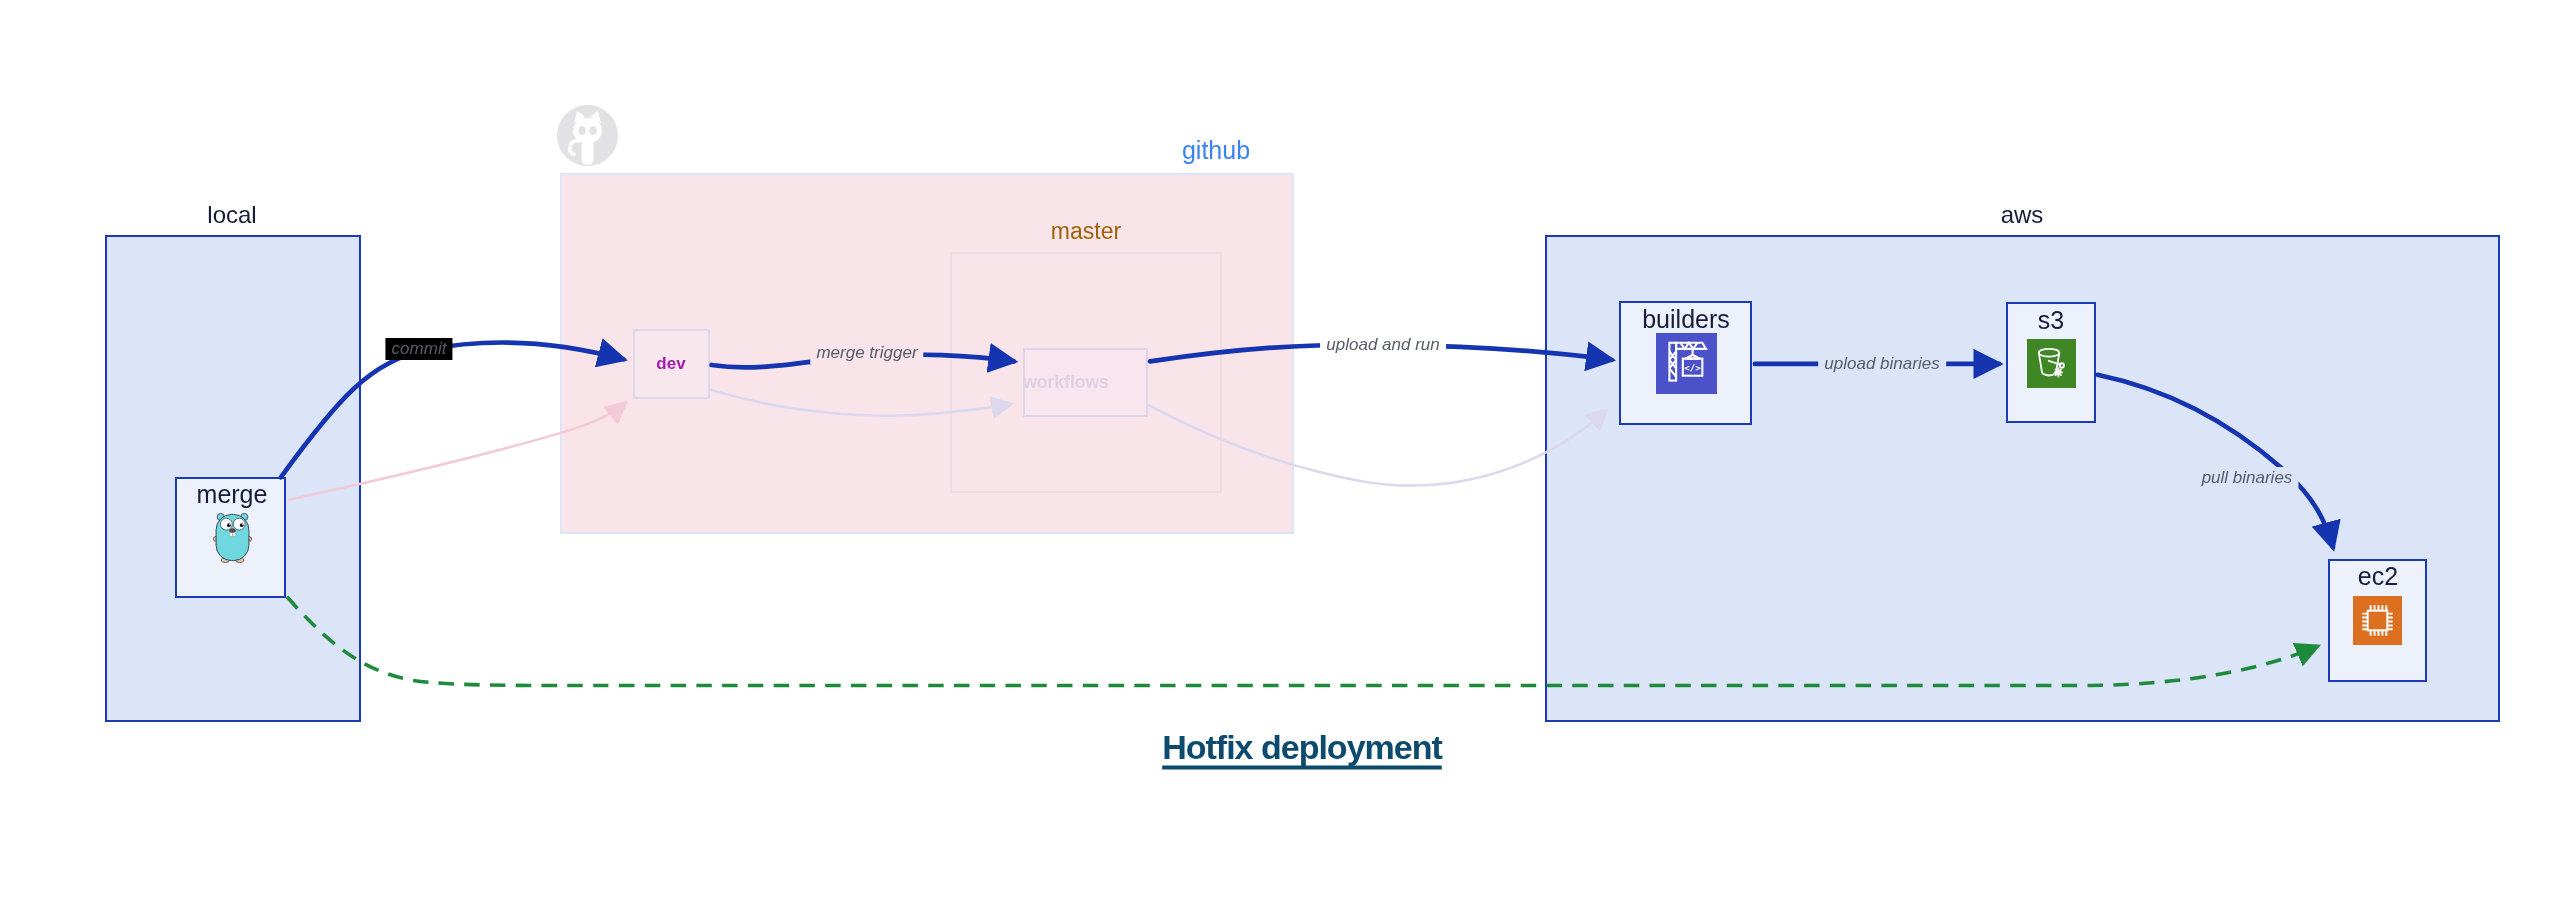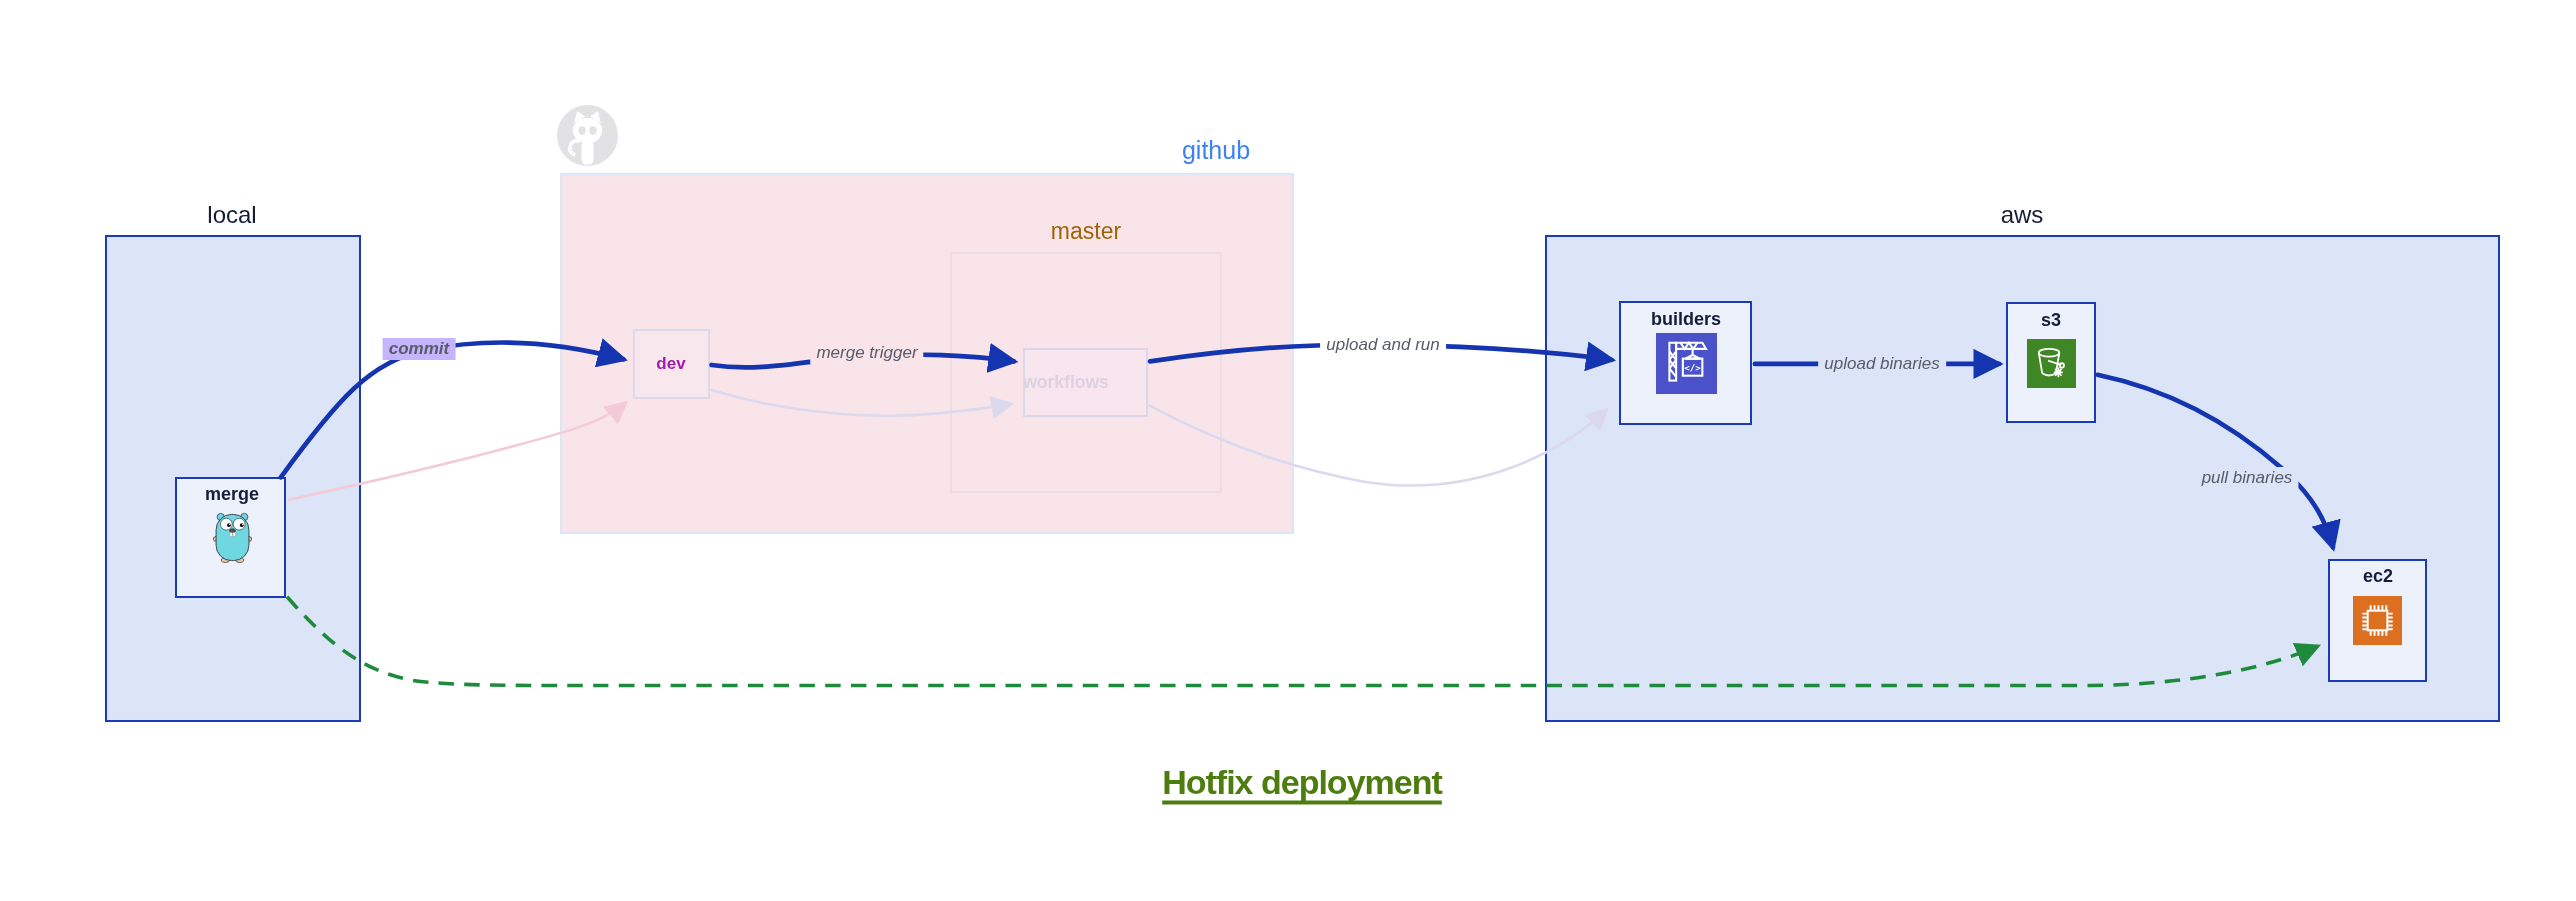--- a/index.html
+++ b/index.html
@@ -16,25 +16,25 @@
   #code-box{left:175px;top:477px;width:111px;height:121px;}
   #builders-box{left:1619px;top:301px;width:133px;height:124px;}
   #s3-box{left:2006px;top:302px;width:90px;height:121px;}
   #ec2-box{left:2328px;top:559px;width:99px;height:123px;}
   .ctr-label{position:absolute;transform:translate(-50%,-50%);font-size:24px;font-weight:500;color:#161d38;white-space:nowrap;}
   .ghost-label{position:absolute;transform:translate(-50%,-50%);white-space:nowrap;}
   #github-label{font-size:25px;font-weight:400;color:#3b82f6;}
   #master-label{font-size:23px;font-weight:500;color:#a16207;}
   #dev-label{font-size:17px;font-weight:700;color:#a21caf;}
   #workflows-label{font-size:17.5px;font-weight:700;color:#ddd2e4;}
-  .node-label{position:absolute;transform:translate(-50%,-50%);font-size:18px;font-weight:700;color:#151d3a;white-space:nowrap;}
+  .node-label{position:absolute;transform:translate(-50%,-50%);font-size:25px;font-weight:400;color:#151d3a;white-space:nowrap;}
   .edge-label{position:absolute;transform:translate(-50%,-50%);font-style:italic;font-size:17px;color:#575c69;padding:1px 6.2px;white-space:nowrap;}
   .icon{position:absolute;}
   svg.edges{position:absolute;left:0;top:0;pointer-events:none;}
-  #title{position:absolute;left:1302px;top:782px;transform:translate(-50%,-50%);font-size:34px;font-weight:600;letter-spacing:-1px;color:#4d7c0f;text-decoration:underline;text-decoration-thickness:3.6px;text-underline-offset:7.2px;white-space:nowrap;}
+  #title{position:absolute;left:1302px;top:747px;transform:translate(-50%,-50%);font-size:34px;font-weight:600;letter-spacing:-1px;color:#0c4a6e;text-decoration:underline;text-decoration-thickness:3.6px;text-underline-offset:7.2px;white-space:nowrap;}
 </style>
 </head>
 <body>
 
 <div class="stage">
 
   <div class="box" id="github-box"></div>
   <div class="box" id="master-box"></div>
   <div class="box" id="dev-box"></div>
   <div class="box" id="workflows-box"></div>
@@ -146,21 +146,21 @@
   <span class="ghost-label" id="github-label" style="left:1216px;top:150px;">github</span>
   <span class="ghost-label" id="master-label" style="left:1086px;top:231px;">master</span>
   <span class="ghost-label" id="dev-label" style="left:671px;top:364px;">dev</span>
   <span class="ghost-label" id="workflows-label" style="left:1066px;top:382px;">workflows</span>
 
   <span class="node-label" style="left:232px;top:494px;">merge</span>
   <span class="node-label" style="left:1686px;top:319px;">builders</span>
   <span class="node-label" style="left:2051px;top:320px;">s3</span>
   <span class="node-label" style="left:2378px;top:576px;">ec2</span>
 
-  <span class="edge-label" style="left:419px;top:349px;background:#c4b5fd;font-weight:bold;">commit</span>
+  <span class="edge-label" style="left:419px;top:349px;background:#000000;">commit</span>
   <span class="edge-label" style="left:867px;top:353px;background:#f9e4ea;">merge trigger</span>
   <span class="edge-label" style="left:1383px;top:345px;background:#ffffff;">upload and run</span>
   <span class="edge-label" style="left:1882px;top:364px;background:#dce4f8;">upload binaries</span>
   <span class="edge-label" style="left:2247px;top:432px;background:#dce4f8;margin-top:46px;">pull binaries</span>
 
   <span id="title">Hotfix deployment</span>
 
 </div>
 
 

